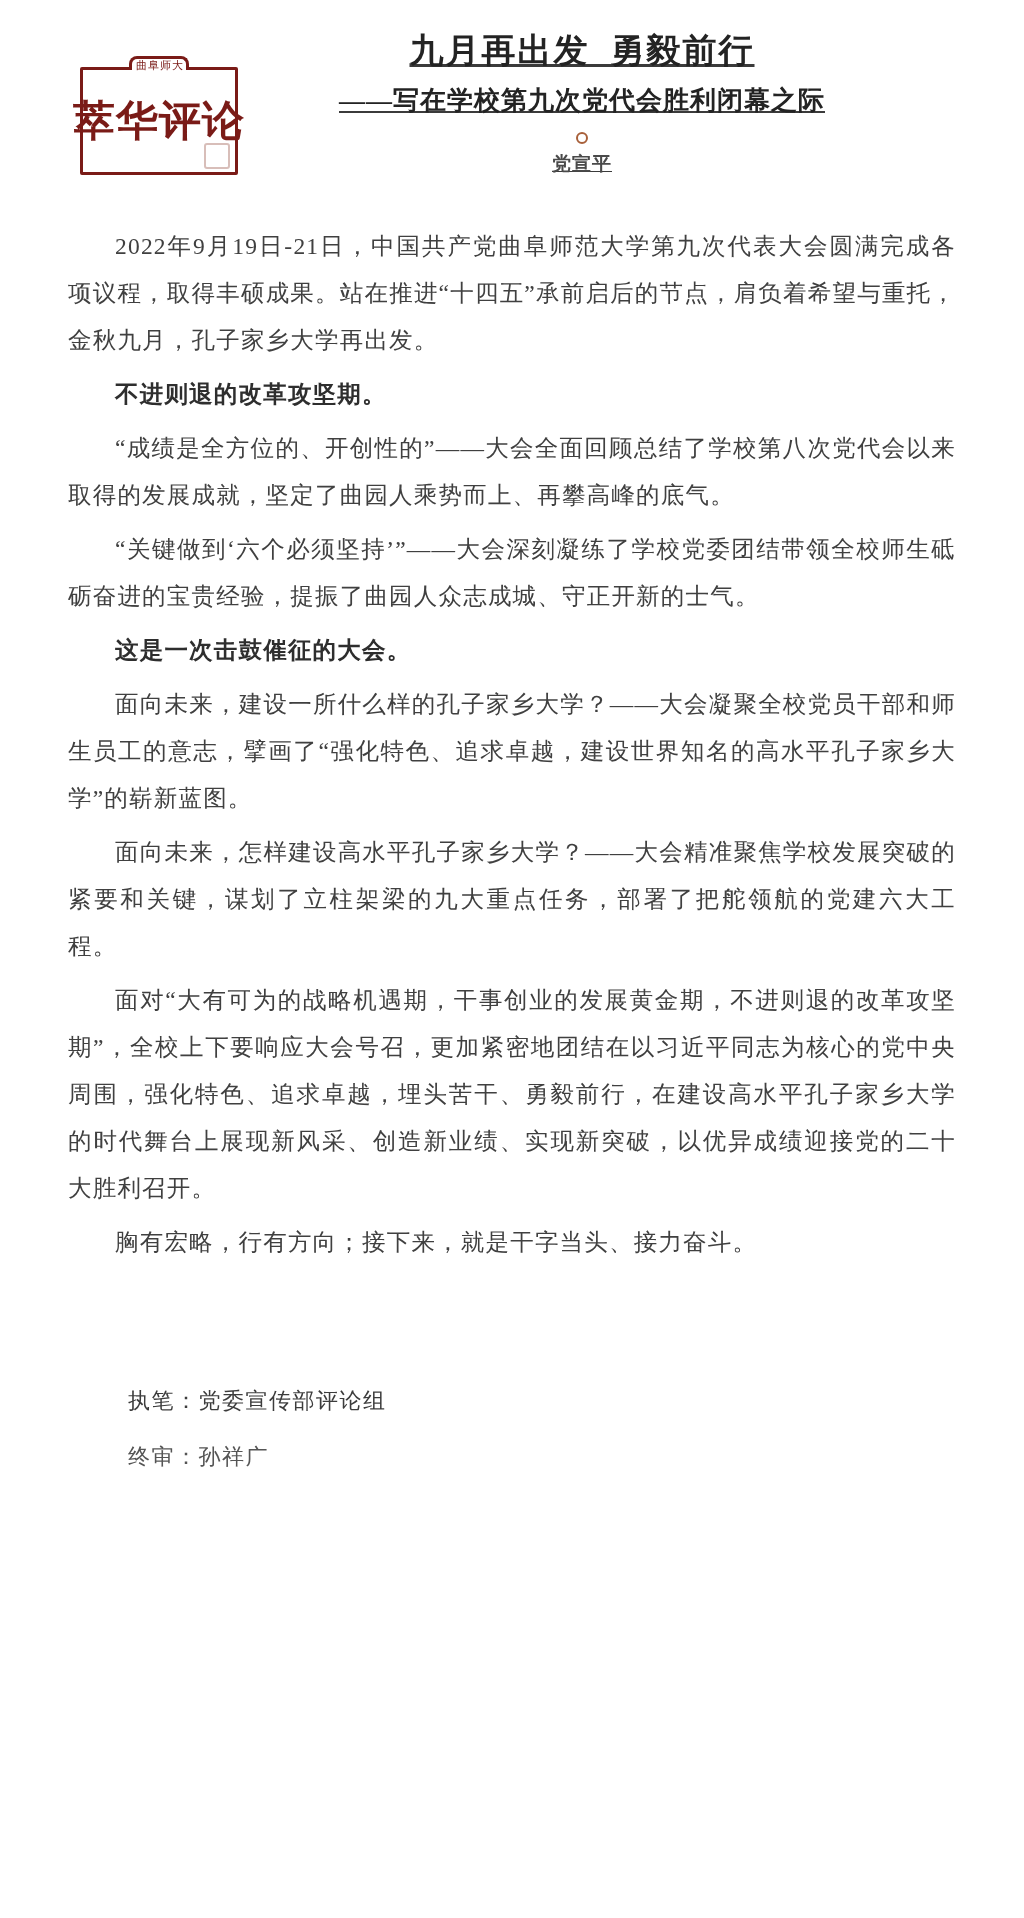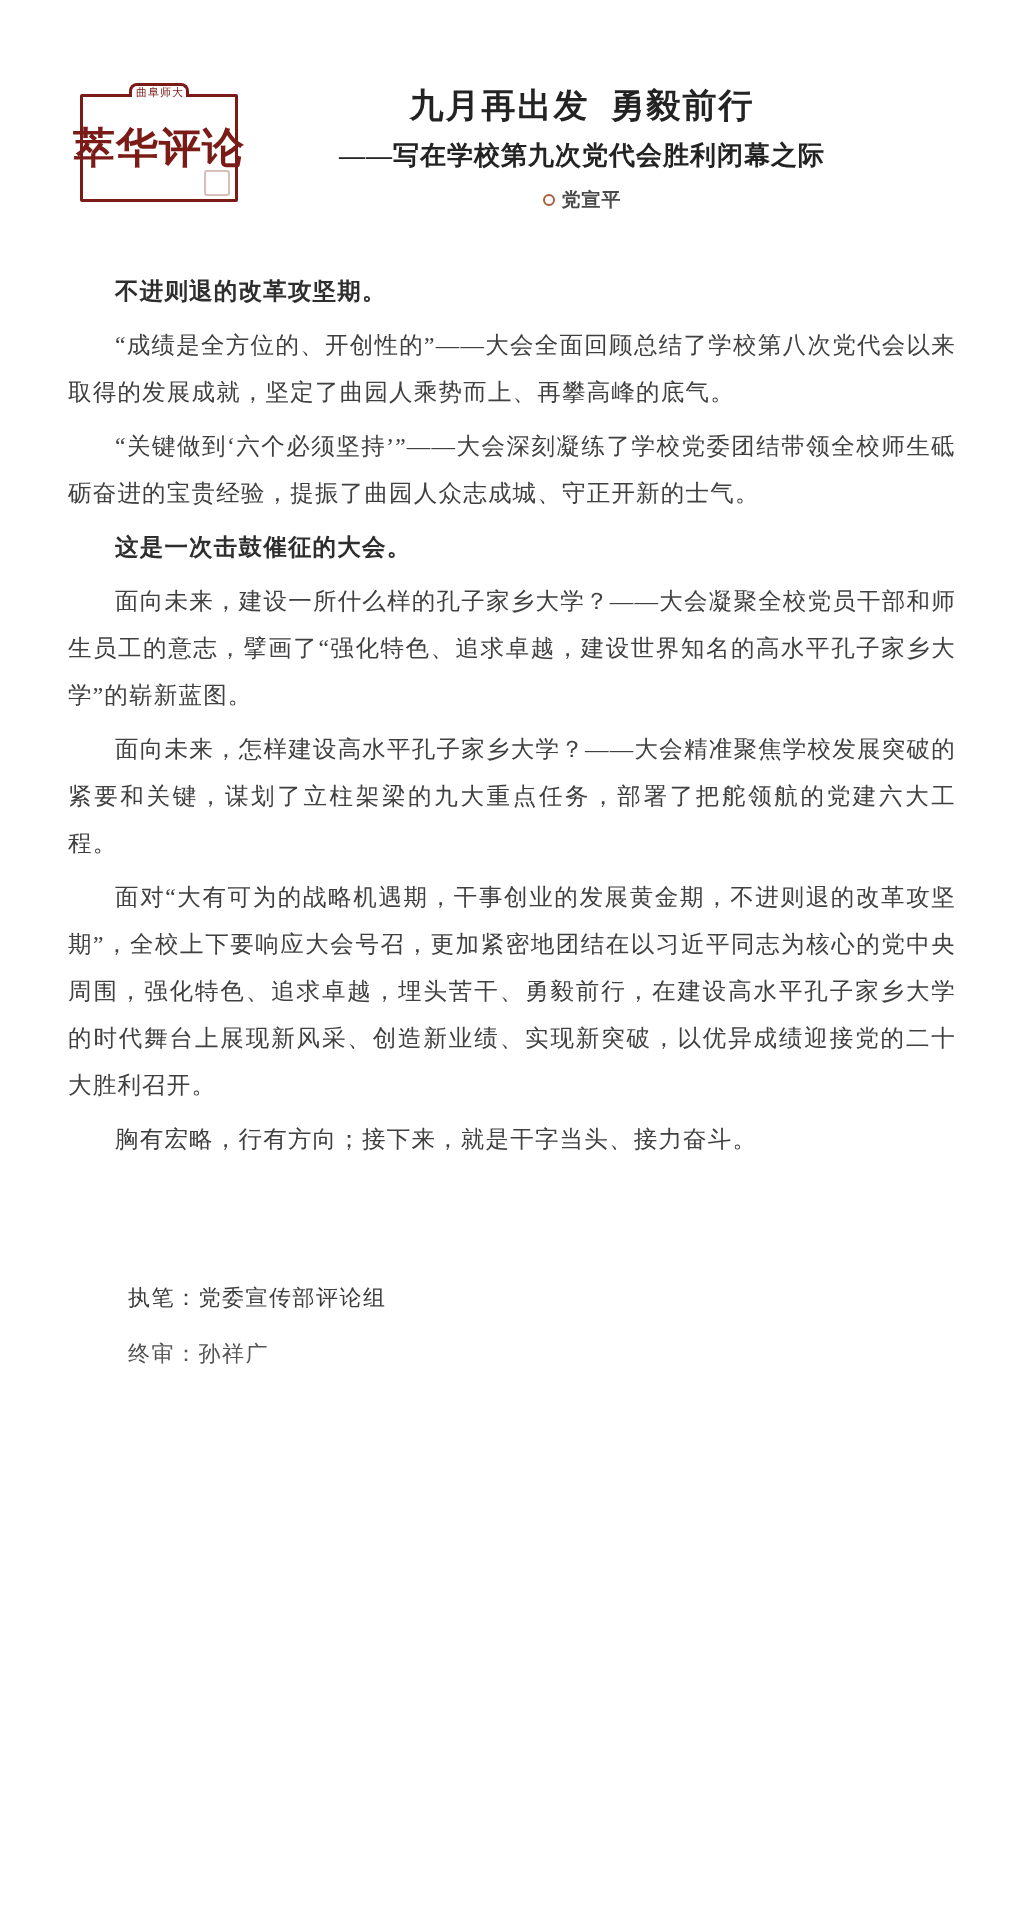--- a/index.html
+++ b/index.html
@@ -20,24 +20,25 @@
     min-height: 1918px;
     box-sizing: border-box;
     padding: 0;
     position: relative;
     background: #fff;
   }
 
   
   .header {
     display: flex;
-    align-items: center;
-    padding: 72px 40px 0 40px;
+    align-items: flex-end;
+    padding: 26px 40px 0 40px;
     position: relative;
     min-height: 150px;
+    text-decoration: underline;
   }
 
   .logo-box {
     width: 160px;
     height: 110px;
     margin-left: 40px;
     margin-top: 4px;
     position: relative;
     flex: 0 0 auto;
   }
@@ -133,20 +134,21 @@
   .byline {
     margin-top: 14px;
     font-size: 19px;
     font-weight: bold;
     color: #4a4a4a;
     display: flex;
     align-items: center;
     justify-content: center;
     gap: 7px;
     letter-spacing: 1px;
+    flex-direction: column;
   }
   .byline-bullet {
     display: inline-block;
     width: 12px;
     height: 12px;
     border: 2px solid #a8603a;
     border-radius: 50%;
     box-sizing: border-box;
   }
 
@@ -210,20 +212,21 @@
       <div class="sub-title">——写在学校第九次党代会胜利闭幕之际</div>
       <div class="byline">
         <span class="byline-bullet"></span>
         <span>党宣平</span>
       </div>
     </div>
 
   </div>
 
   <div class="article">
+    <p class="para">2022年9月19日-21日，中国共产党曲阜师范大学第九次代表大会圆满完成各项议程，取得丰硕成果。站在推进“十四五”承前启后的节点，肩负着希望与重托，金秋九月，孔子家乡大学再出发。</p>
     <p class="para bold">不进则退的改革攻坚期。</p>
     <p class="para">“成绩是全方位的、开创性的”——大会全面回顾总结了学校第八次党代会以来取得的发展成就，坚定了曲园人乘势而上、再攀高峰的底气。</p>
     <p class="para">“关键做到‘六个必须坚持’”——大会深刻凝练了学校党委团结带领全校师生砥砺奋进的宝贵经验，提振了曲园人众志成城、守正开新的士气。</p>
     <p class="para bold">这是一次击鼓催征的大会。</p>
     <p class="para">面向未来，建设一所什么样的孔子家乡大学？——大会凝聚全校党员干部和师生员工的意志，擘画了“强化特色、追求卓越，建设世界知名的高水平孔子家乡大学”的崭新蓝图。</p>
     <p class="para">面向未来，怎样建设高水平孔子家乡大学？——大会精准聚焦学校发展突破的紧要和关键，谋划了立柱架梁的九大重点任务，部署了把舵领航的党建六大工程。</p>
     <p class="para">面对“大有可为的战略机遇期，干事创业的发展黄金期，不进则退的改革攻坚期”，全校上下要响应大会号召，更加紧密地团结在以习近平同志为核心的党中央周围，强化特色、追求卓越，埋头苦干、勇毅前行，在建设高水平孔子家乡大学的时代舞台上展现新风采、创造新业绩、实现新突破，以优异成绩迎接党的二十大胜利召开。</p>
     <p class="para">胸有宏略，行有方向；接下来，就是干字当头、接力奋斗。</p>
   </div>
 

